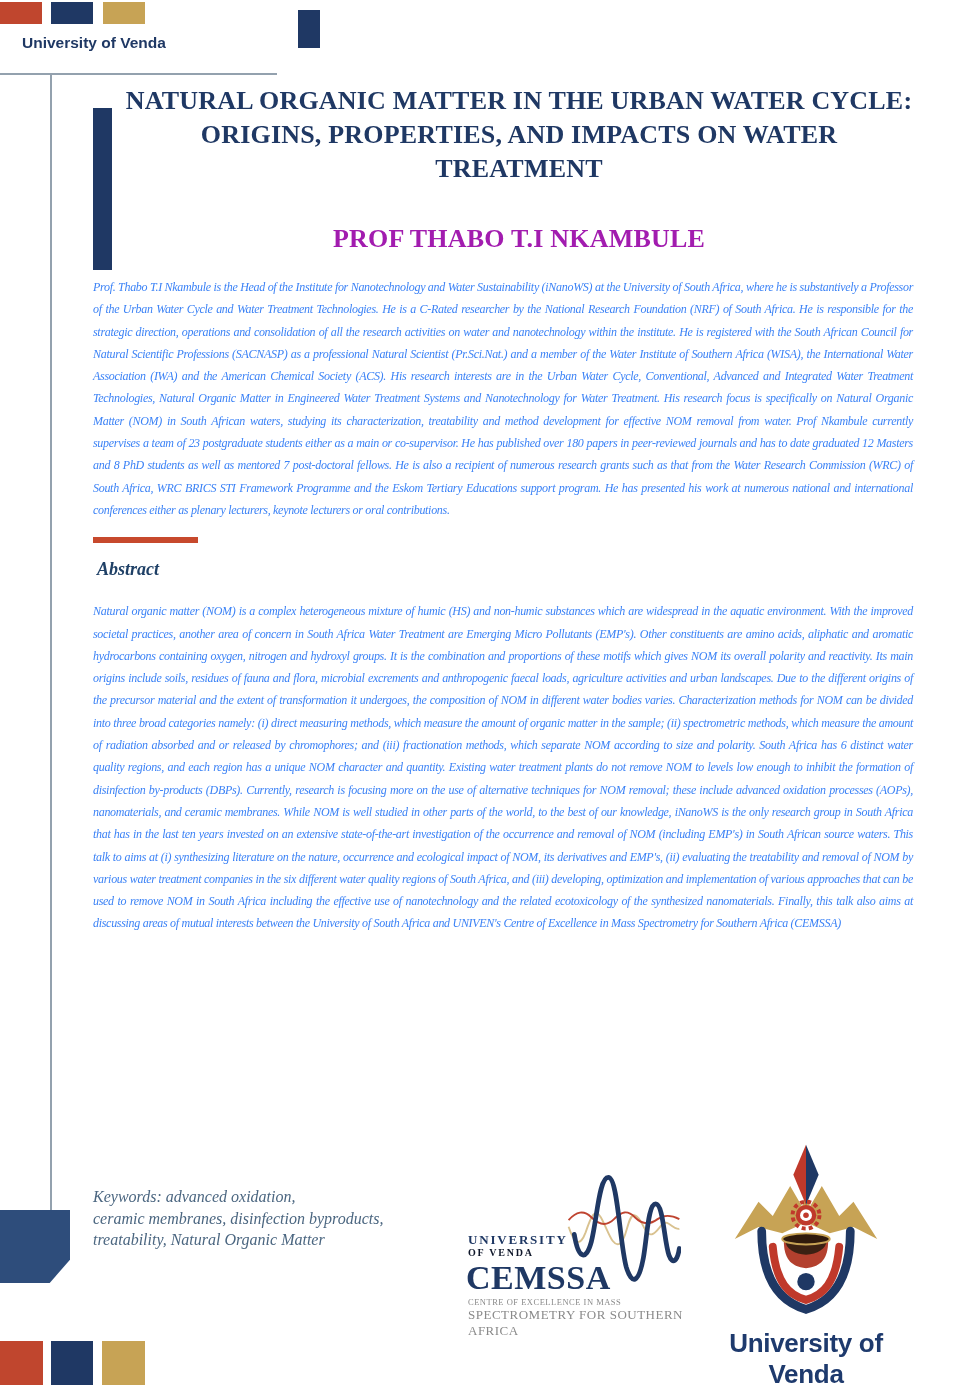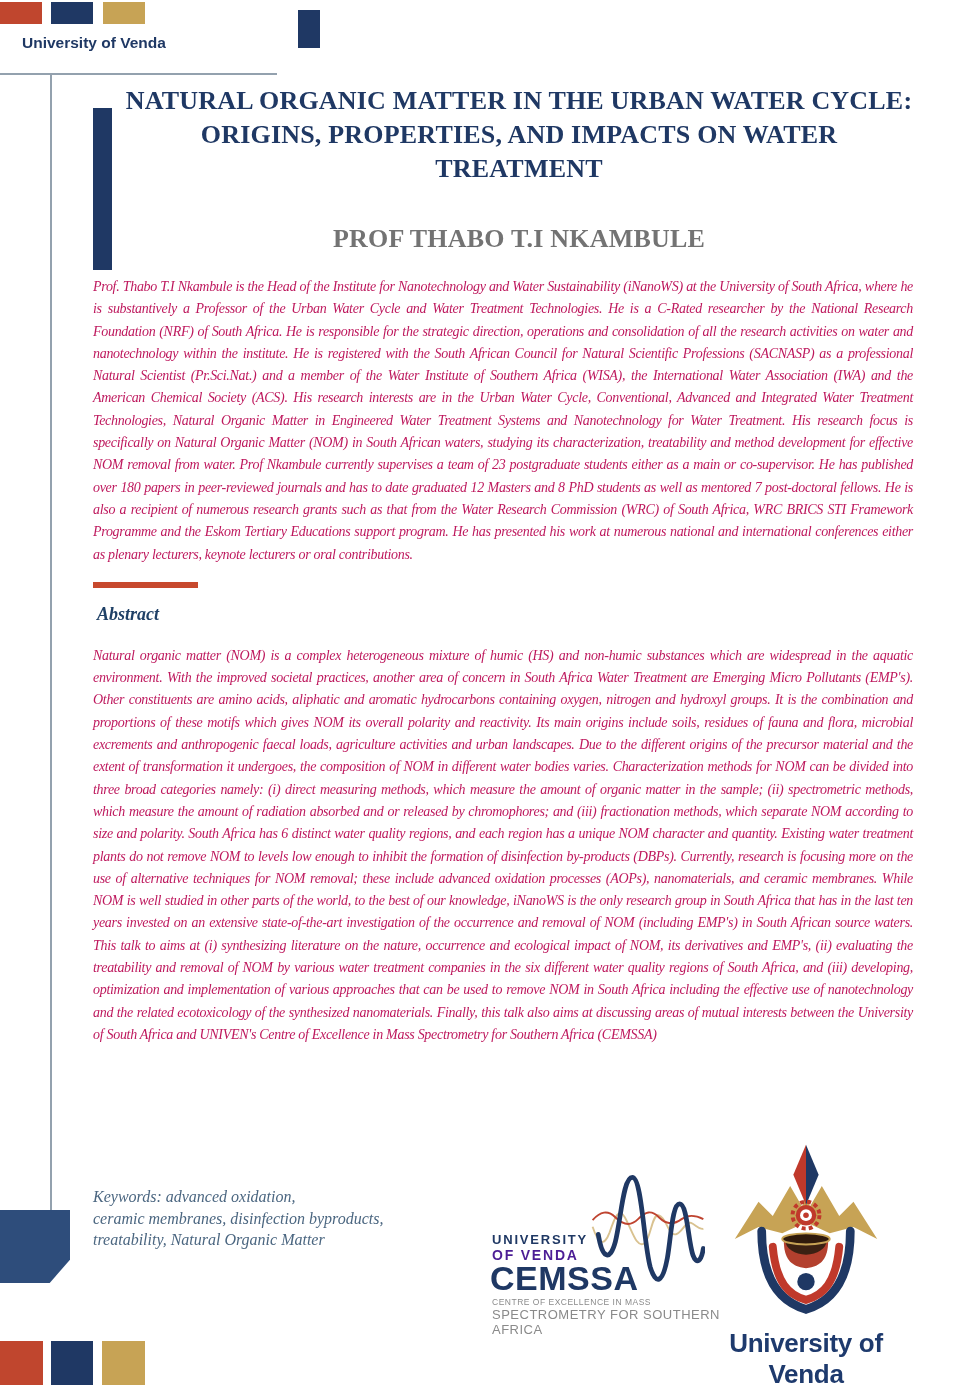--- a/index.html
+++ b/index.html
@@ -27,41 +27,41 @@
   }
   
   .content{position:absolute;left:93px;top:84px;width:820px;}
   .title-block{position:relative;padding-left:32px;text-align:center;}
   .title-bar{position:absolute;left:0;top:24px;width:19px;height:162px;background:#1f3864;}
   .doc-title{
     margin:0;font-size:26px;line-height:34px;font-weight:bold;color:#1f3864;
     font-family:"Liberation Serif",serif;letter-spacing:.2px;
   }
   .speaker{
-    margin:36px 0 0 0;font-size:26px;line-height:34px;font-weight:bold;color:#737373;
+    margin:36px 0 0 0;font-size:26px;line-height:34px;font-weight:bold;color:#a21caf;
     font-family:"Liberation Serif",serif;letter-spacing:.2px;
   }
   .section-heading{
     margin:28px 0 0 0;font-size:18px;font-weight:bold;font-style:italic;color:#1f4066;
   }
   .body-par{
-    margin:20px 0 0 0;font-size:14px;line-height:22.3px;font-style:italic;
-    color:#be185d;text-align:justify;letter-spacing:-0.3px;
+    margin:20px 0 0 0;font-size:12px;line-height:22.3px;font-style:italic;
+    color:#3b82f6;text-align:justify;letter-spacing:-0.3px;
   }
   .divider{width:105px;height:6px;background:#c7492d;margin-top:16px;}
   .abstract-heading{margin-top:16px;padding-left:4px;}
   
   .keywords{
     position:absolute;left:93px;top:1186px;width:330px;
     font-size:16px;line-height:21.5px;font-style:italic;color:#4b6680;white-space:pre-line;
   }
-  .cemssa{position:absolute;left:484px;top:1156px;width:250px;height:170px;font-family:Liberation Sans, sans-serif;}
+  .cemssa{position:absolute;left:460px;top:1156px;width:250px;height:170px;font-family:Liberation Serif, serif;}
   .cemssa-waves{position:absolute;left:106px;top:12px;}
   .cemssa-univ{position:absolute;left:8px;top:76px;font-size:13px;font-weight:bold;color:#1f3864;letter-spacing:1.8px;}
-  .cemssa-venda{position:absolute;left:8px;top:91px;font-size:14px;font-weight:bold;color:#4c1d95;letter-spacing:1.8px;}
+  .cemssa-venda{position:absolute;left:8px;top:91px;font-size:10px;font-weight:bold;color:#0f172a;letter-spacing:1.8px;}
   .cemssa-acro{position:absolute;left:6px;top:103px;font-size:34px;font-weight:bold;color:#1f3864;letter-spacing:.5px;text-align:center;}
   .cemssa-cap1{position:absolute;left:8px;top:141px;font-size:8.5px;color:#8a8a8a;letter-spacing:.5px;text-align:center;}
   .cemssa-cap2{position:absolute;left:8px;top:151px;font-size:13px;color:#8a8a8a;letter-spacing:.5px;}
   .univen{position:absolute;left:700px;top:1140px;width:212px;text-align:center;font-family:"Liberation Sans",sans-serif;}
   .univen-name{font-size:26px;font-weight:bold;color:#1e3a6d;margin-top:2px;letter-spacing:-.3px;}
 </style>
 </head>
 <body>
 
 <div class="sq sq-red top-sq" style="left:0"></div>

